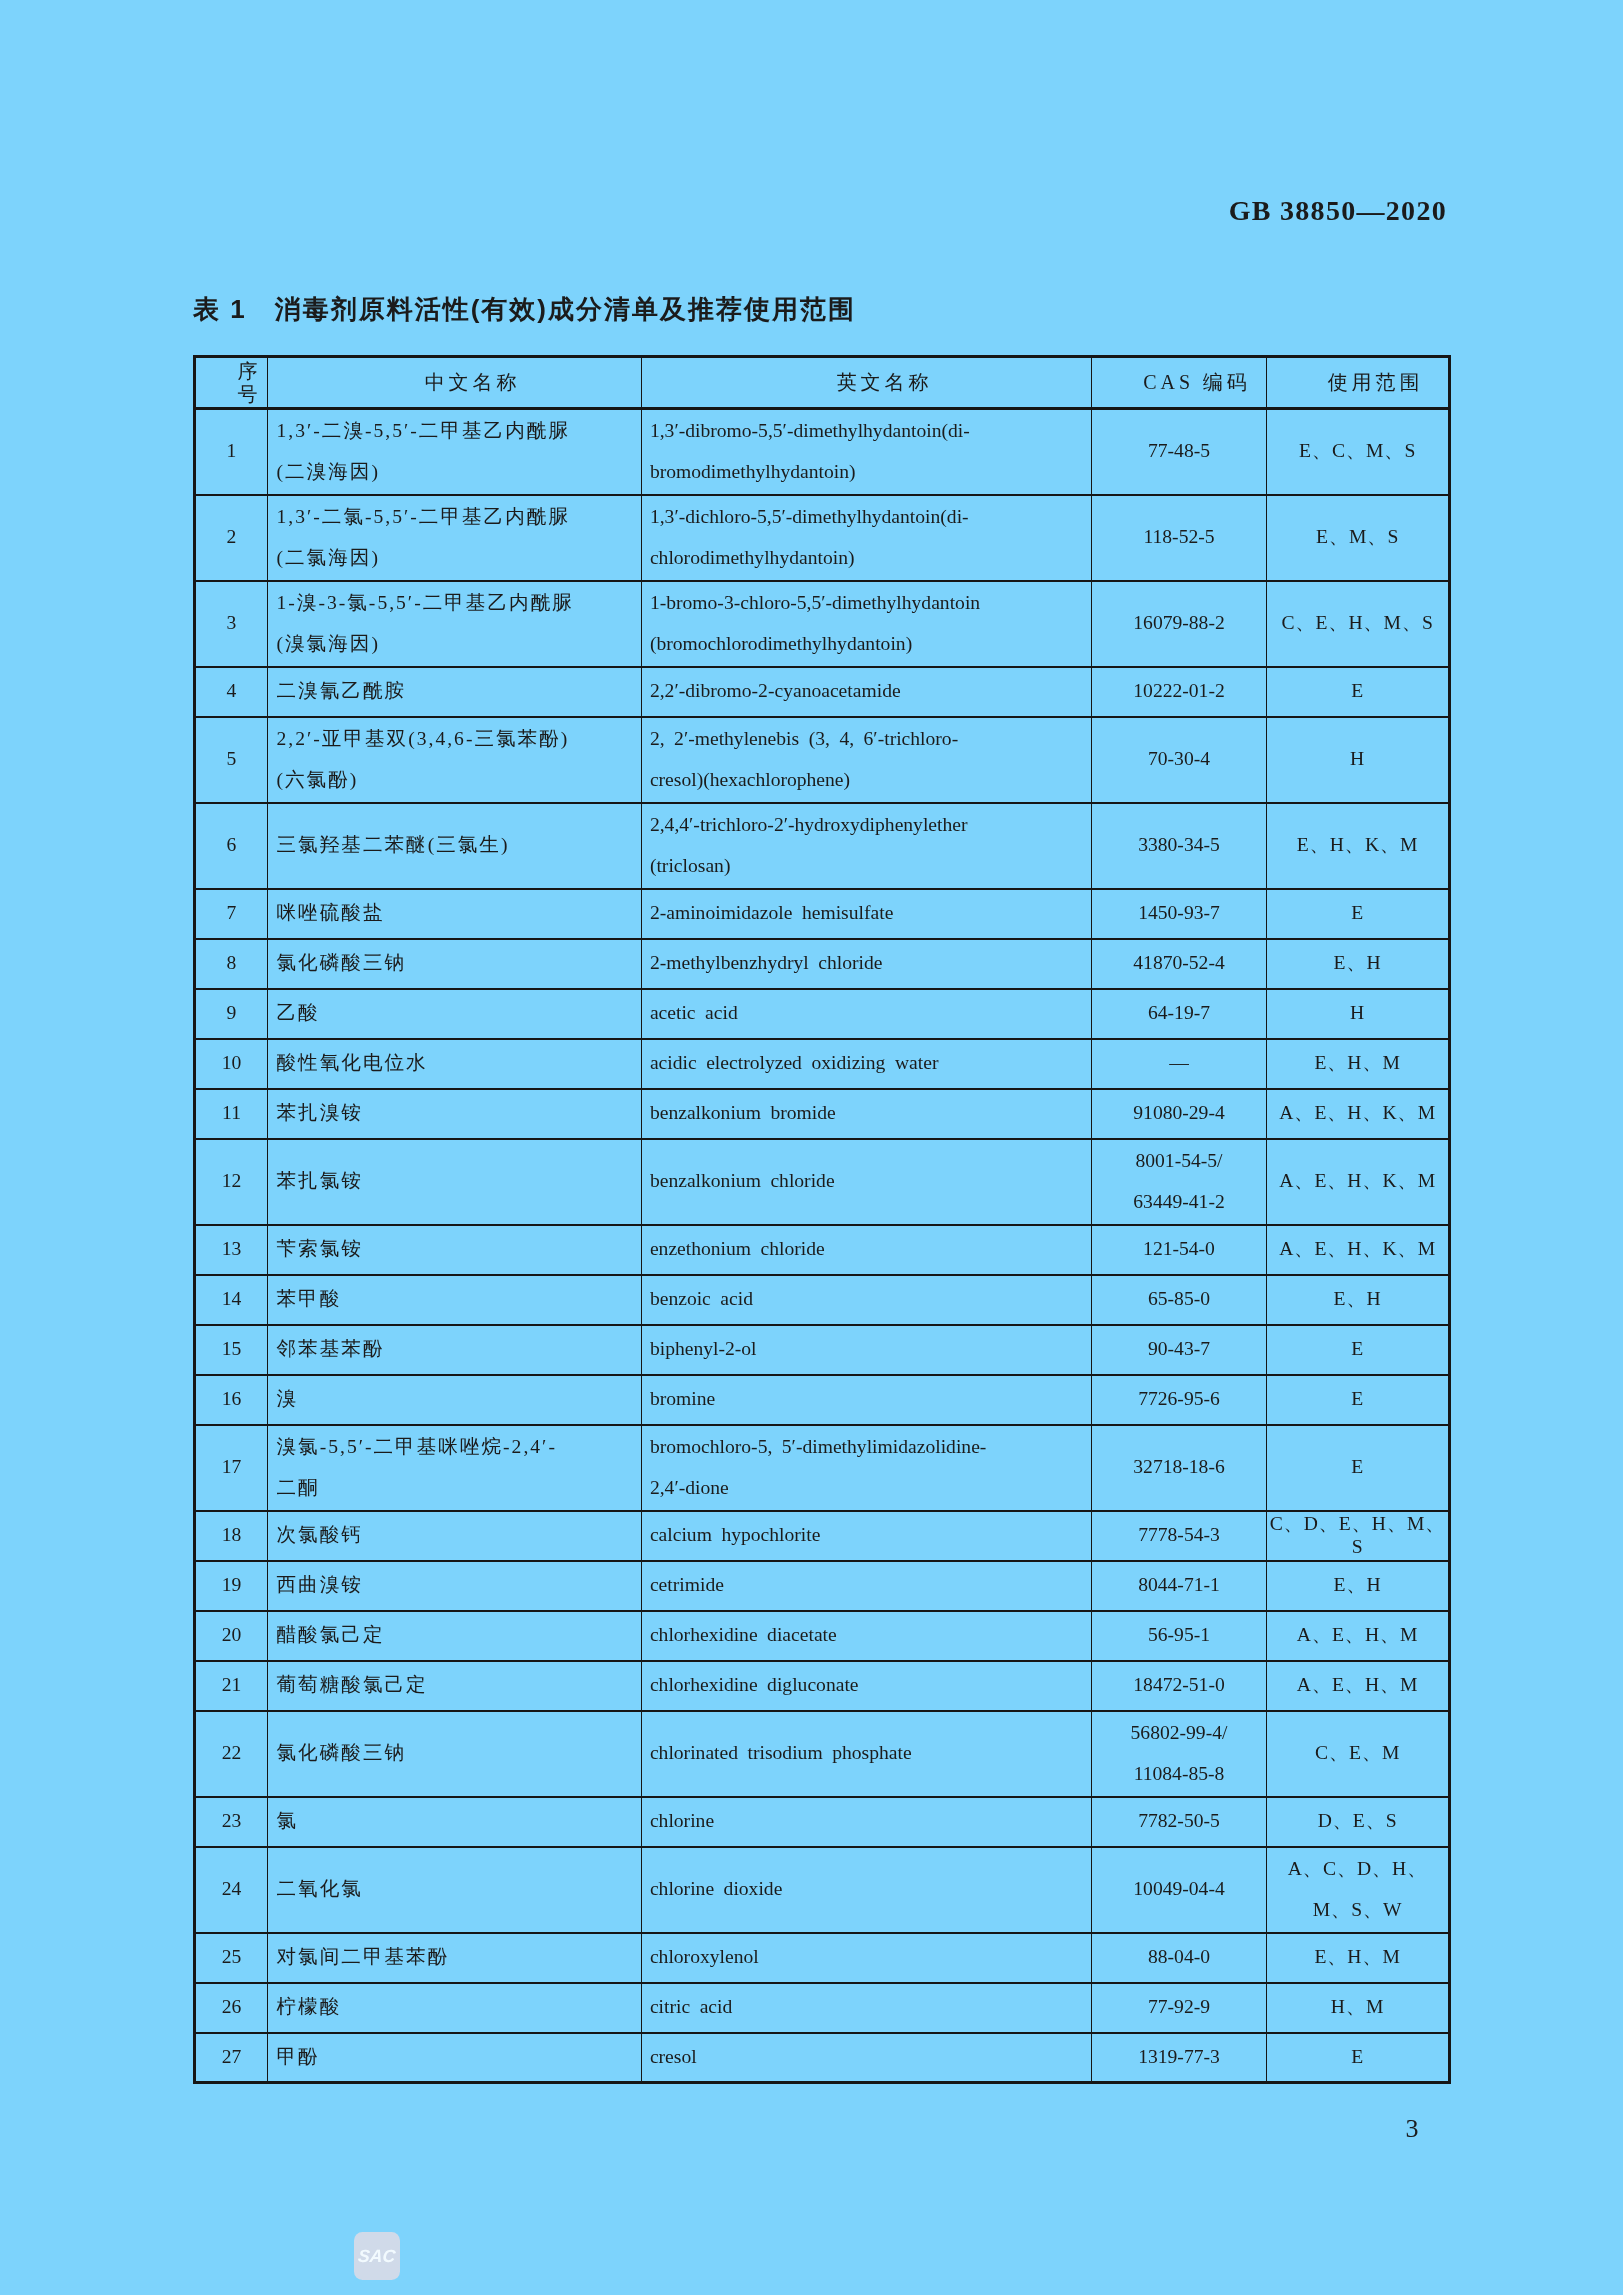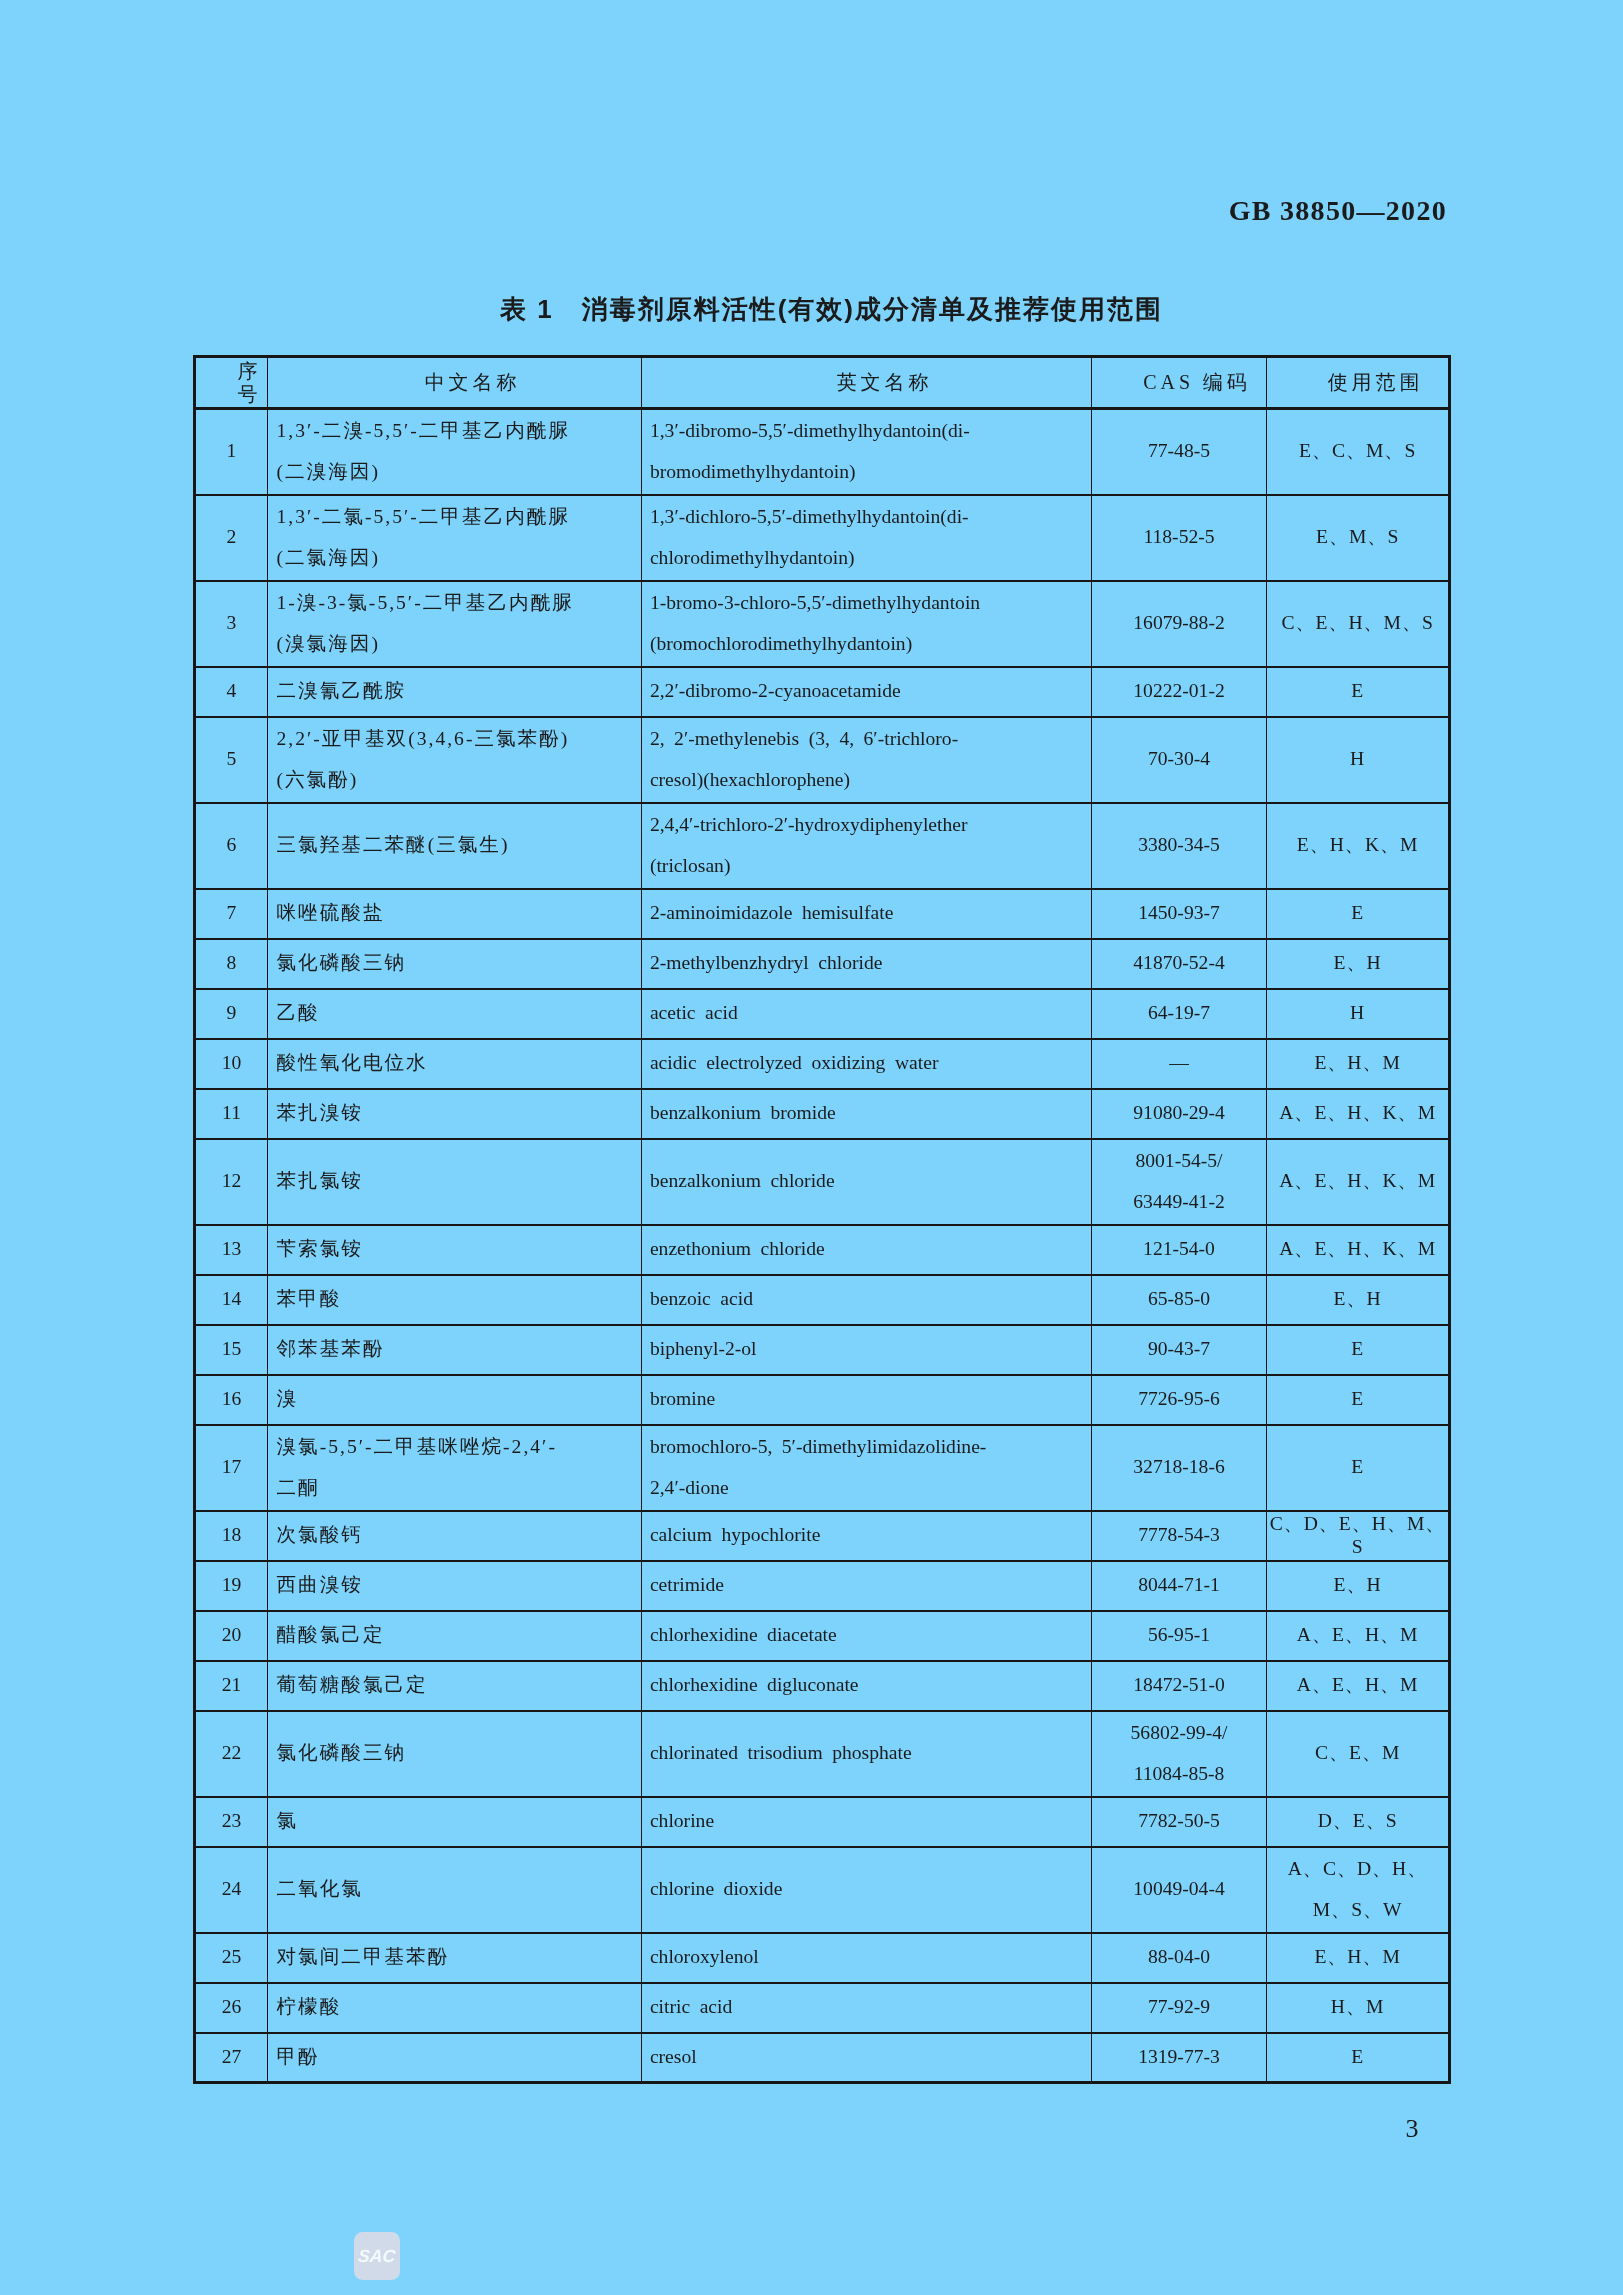--- a/index.html
+++ b/index.html
@@ -11,22 +11,22 @@
     font-family:"Liberation Serif","DejaVu Serif",serif;
     color:#1b1b1b;
     box-sizing:border-box;
   }
   .doc-number{
     position:absolute;top:195px;right:176px;
     font-size:28px;font-weight:bold;letter-spacing:1.3px;
     font-family:"Liberation Serif","DejaVu Serif",serif;
   }
   .table-title{
-    position:absolute;top:292px;left:204px;width:1255px;
-    text-align:center;
+    position:absolute;top:292px;left:193px;width:1255px;
+    text-align:left;
     font-size:26px;font-weight:bold;letter-spacing:2px;
     font-family:"Liberation Sans","DejaVu Sans",sans-serif;
   }
   table.gb-table{
     position:absolute;left:193px;top:355px;
     width:1255px;
     border-collapse:collapse;
     table-layout:fixed;
     border:3.3px solid #161616;
   }

